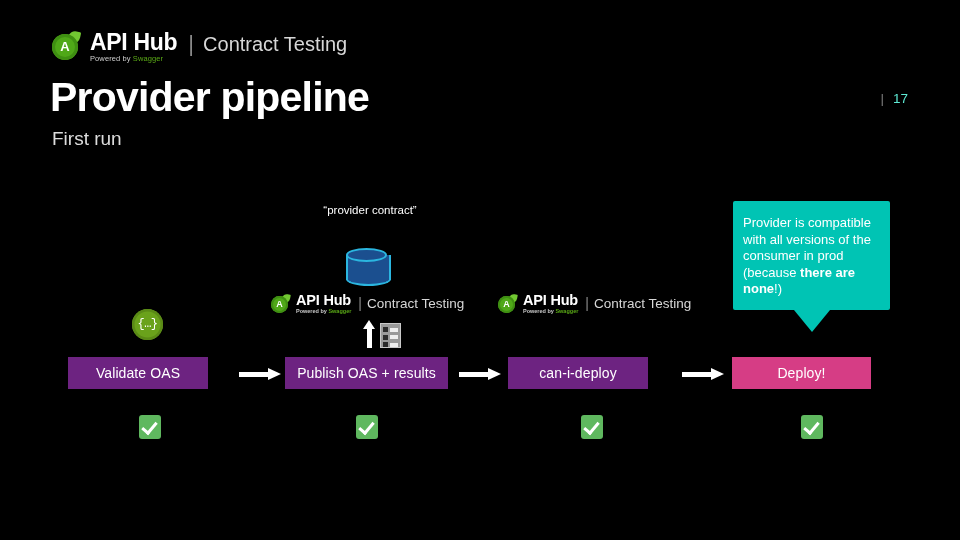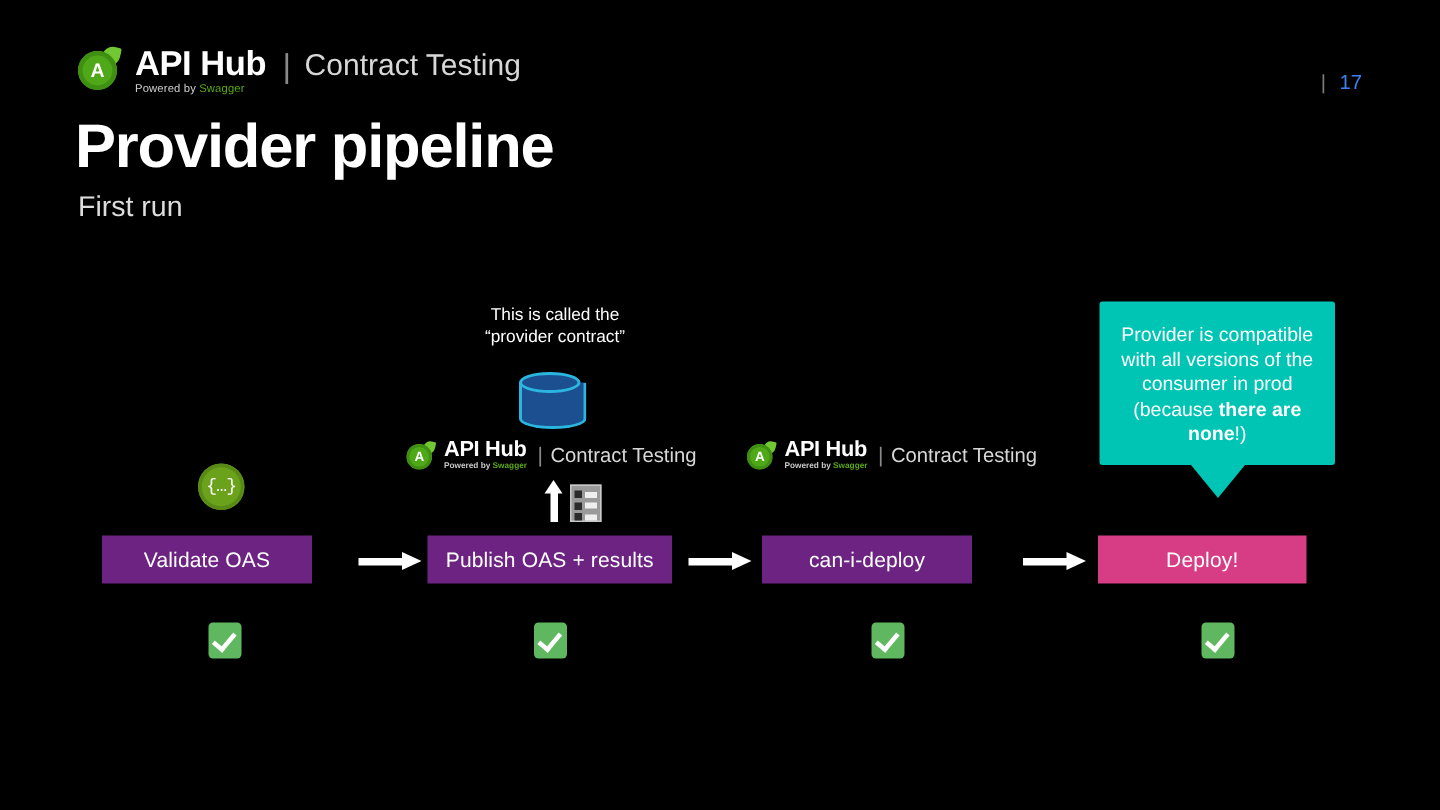--- a/index.html
+++ b/index.html
@@ -109,21 +109,21 @@
     top: 47px;
     font-size: 13.5px;
     color: #e3e3e3;
     font-weight: 300;
     white-space: nowrap;
     display: flex;
     align-items: baseline;
     gap: 9px;
   }
   .breadcrumb .sep { color: #7d7d7d; }
-  .breadcrumb .pageno { color: #3b82f6; }
+  .breadcrumb .pageno { color: #5eead4; margin-top: 44px; }
 
   
   .page-title {
     position: absolute;
     left: 50px;
     top: 68px;
     font-size: 41px;
     font-weight: bold;
     letter-spacing: -0.8px;
     color: #ffffff;
@@ -343,21 +343,20 @@
   
   .bubble {
     position: absolute;
     left: 733px;
     top: 201px;
     width: 157px;
     background: #00c4b4;
     border-radius: 2px;
     padding: 14px 10px 12px 10px;
     box-sizing: border-box;
-    text-align: center;
     font-size: 13px;
     line-height: 16.5px;
     color: #ffffff;
     font-weight: 300;
   }
   .bubble .tail {
     position: absolute;
     left: 50%;
     bottom: -22px;
     margin-left: -18px;
@@ -388,21 +387,20 @@
 
   <div class="breadcrumb">
     <span class="sep">|</span>
     <span class="pageno">17</span>
   </div>
 
   <div class="page-title">Provider pipeline</div>
   <div class="page-subtitle">First run</div>
 
   <div class="annotation">
-    <div>This is called the</div>
     <div>“provider contract”</div>
   </div>
 
   <div class="db">
     <div class="body"></div>
     <div class="top"></div>
   </div>
 
   <div class="oas-icon">{…}</div>
 

